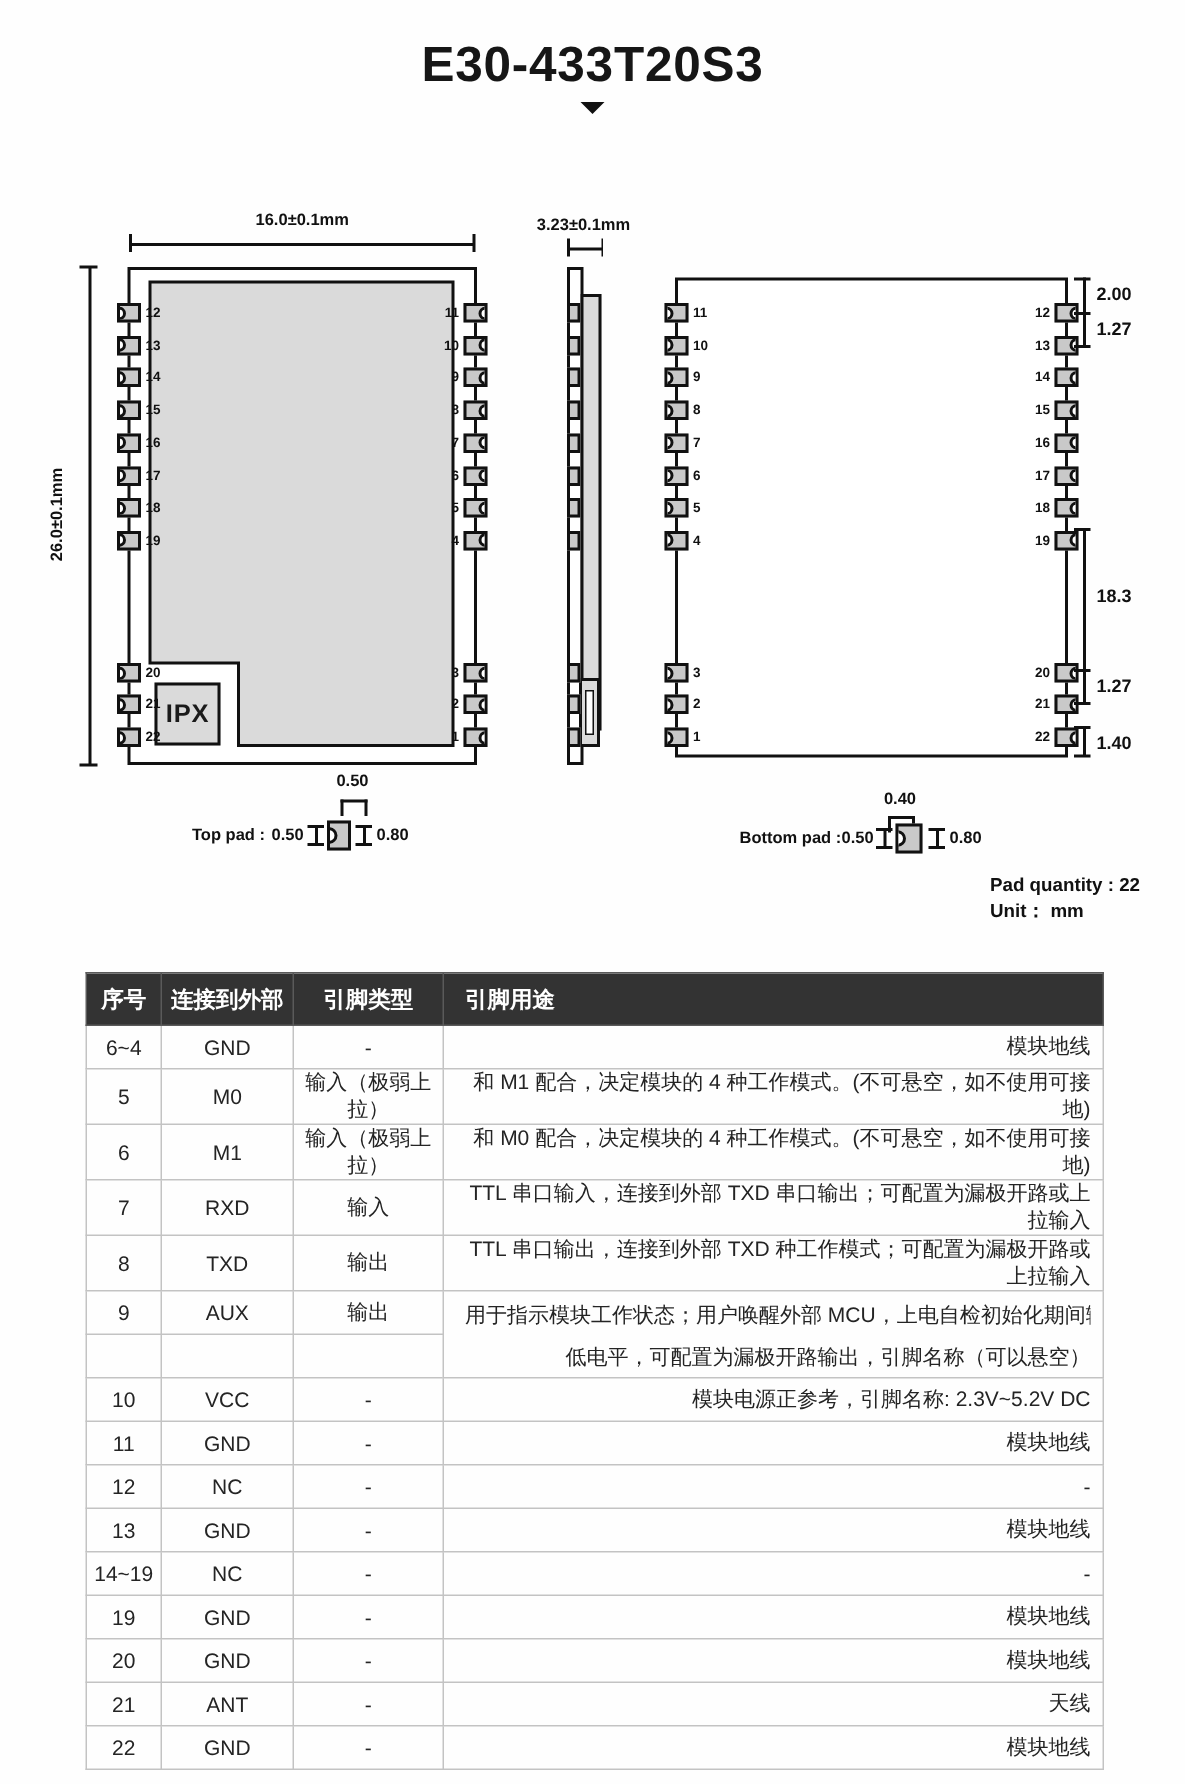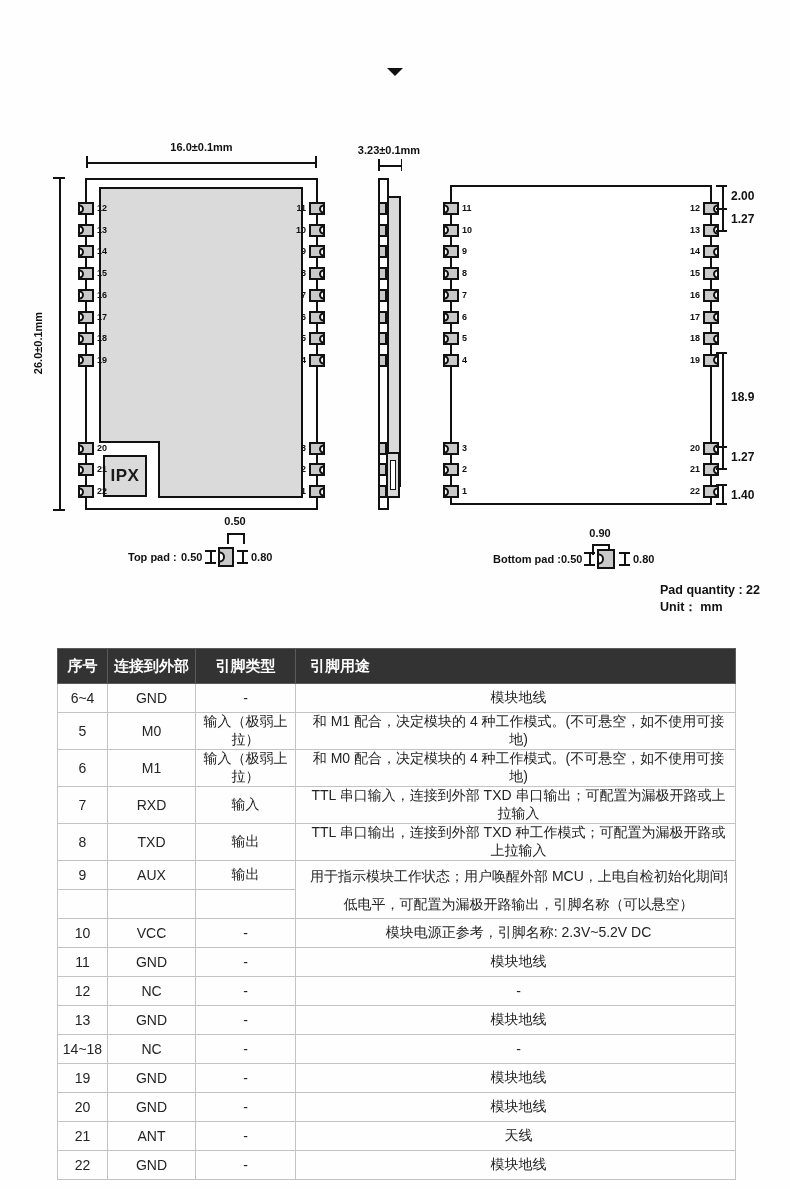--- a/index.html
+++ b/index.html
@@ -44,28 +44,29 @@
   .detail-pad i{position:absolute;width:11px;height:11px;border-radius:50%;background:#fff;border:2px solid #111;
                 top:50%;left:-6px;transform:translateY(-50%);box-sizing:border-box;}
   .note-label{position:absolute;font-size:12.5px;font-weight:700;color:#111;white-space:nowrap;}
 
   
   .pin-table{position:absolute;left:57px;top:648px;width:678px;border-collapse:collapse;table-layout:fixed;
              font-size:14px;color:#242424;}
   .pin-table th{background:#333;color:#fff;font-size:15px;font-weight:700;height:32px;border:1px solid #5a5a5a;}
   .pin-table th.h-desc{text-align:left;padding-left:14px;}
   .pin-table td{border:1px solid #c3c3c3;height:28px;text-align:center;padding:0;background:#fefefe;}
-  .pin-table td.c-desc{text-align:center;padding:0 8px 0 14px;}
+  .pin-table td.c-desc{text-align:right;padding:0 8px 0 14px;}
   .pin-table td.c-desc div{line-height:28px;height:28px;white-space:nowrap;overflow:hidden;}
 </style>
 </head>
 <body>
 
 <div class="page">
 
+  <div class="abs title">E30-433T20S3</div>
   <div class="abs tri"></div>
 
   <div class="dim-label" style="left:85px;top:141px;width:233px;text-align:center;">16.0±0.1mm</div>
   <div class="dl" style="left:86px;top:162px;width:230px;height:1.5px;"></div>
   <div class="dl" style="left:86px;top:156px;width:1.5px;height:12px;"></div>
   <div class="dl" style="left:315px;top:156px;width:1.5px;height:12px;"></div>
 
   <div class="dim-label" style="left:-42px;top:337px;width:160px;text-align:center;transform:rotate(-90deg);">26.0±0.1mm</div>
   <div class="dl" style="left:59px;top:178px;width:1.5px;height:332px;"></div>
   <div class="dl" style="left:53px;top:177px;width:12px;height:1.5px;"></div>
@@ -273,21 +274,21 @@
   <div class="dl" style="left:722px;top:185px;width:1.5px;height:24px;"></div>
   <div class="dl" style="left:716px;top:208px;width:11px;height:1.5px;"></div>
   <div class="dl" style="left:722px;top:208px;width:1.5px;height:23px;"></div>
   <div class="dl" style="left:716px;top:230px;width:11px;height:1.5px;"></div>
   <div class="dim-label dim-lg" style="left:731px;top:189px;text-align:center;">2.00</div>
   <div class="dim-label dim-lg" style="left:731px;top:212px;">1.27</div>
 
   <div class="dl" style="left:716px;top:352px;width:11px;height:1.5px;"></div>
   <div class="dl" style="left:722px;top:352px;width:1.5px;height:95px;"></div>
   <div class="dl" style="left:716px;top:446px;width:11px;height:1.5px;"></div>
-  <div class="dim-label dim-lg" style="left:731px;top:390px;">18.9</div>
+  <div class="dim-label dim-lg" style="left:731px;top:390px;">18.3</div>
 
   <div class="dl" style="left:722px;top:446px;width:1.5px;height:23px;"></div>
   <div class="dl" style="left:716px;top:468px;width:11px;height:1.5px;"></div>
   <div class="dim-label dim-lg" style="left:731px;top:450px;">1.27</div>
 
   <div class="dl" style="left:716px;top:484px;width:11px;height:1.5px;"></div>
   <div class="dl" style="left:722px;top:484px;width:1.5px;height:20px;"></div>
   <div class="dl" style="left:716px;top:503px;width:11px;height:1.5px;"></div>
   <div class="dim-label dim-lg" style="left:731px;top:488px;">1.40</div>
 
@@ -295,21 +296,21 @@
   <div class="wbracket" style="left:227px;top:533px;"></div>
   <div class="dim-label" style="left:128px;top:551px;">Top pad :</div>
   <div class="dim-label" style="left:181px;top:551px;">0.50</div>
   <div class="ibeam" style="left:205px;top:550px;"></div>
   <div class="detail-pad" style="left:218px;top:547px;">
       <i></i>
     </div>
   <div class="ibeam" style="left:237px;top:550px;"></div>
   <div class="dim-label" style="left:251px;top:551px;">0.80</div>
 
-  <div class="dim-label" style="left:580px;top:527px;width:40px;text-align:center;">0.90</div>
+  <div class="dim-label" style="left:580px;top:527px;width:40px;text-align:center;">0.40</div>
   <div class="wbracket" style="left:592px;top:544px;"></div>
   <div class="dim-label" style="left:493px;top:553px;">Bottom pad :</div>
   <div class="dim-label" style="left:561px;top:553px;">0.50</div>
   <div class="ibeam" style="left:584px;top:552px;"></div>
   <div class="detail-pad" style="left:597px;top:549px;width:18px;">
       <i></i>
     </div>
   <div class="ibeam" style="left:619px;top:552px;"></div>
   <div class="dim-label" style="left:633px;top:553px;">0.80</div>
 
@@ -394,21 +395,21 @@
           <td class="c-type">-</td>
           <td class="c-desc">-</td>
         </tr>
         <tr>
           <td class="c-no">13</td>
           <td class="c-name">GND</td>
           <td class="c-type">-</td>
           <td class="c-desc">模块地线</td>
         </tr>
         <tr>
-          <td class="c-no">14~18</td>
+          <td class="c-no">14~19</td>
           <td class="c-name">NC</td>
           <td class="c-type">-</td>
           <td class="c-desc">-</td>
         </tr>
         <tr>
           <td class="c-no">19</td>
           <td class="c-name">GND</td>
           <td class="c-type">-</td>
           <td class="c-desc">模块地线</td>
         </tr>

